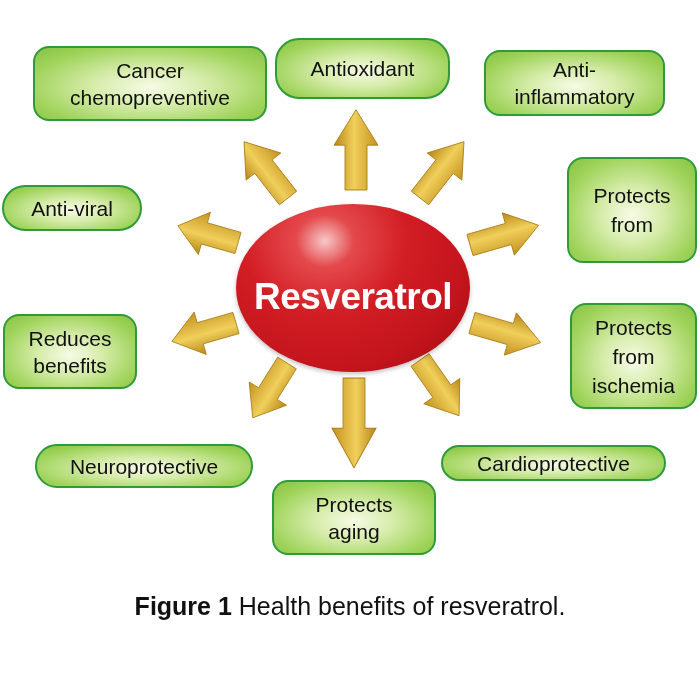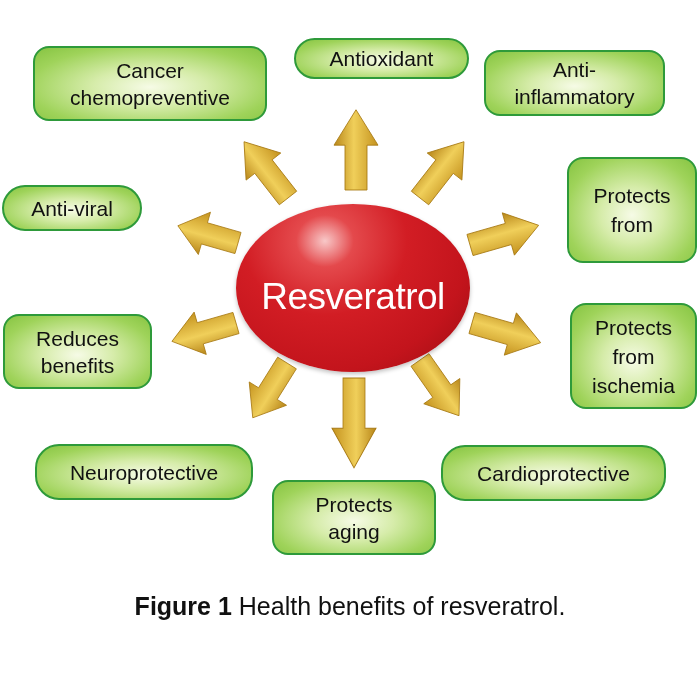--- a/index.html
+++ b/index.html
@@ -13,21 +13,21 @@
   }
   .box.pill { border-radius:24px; }
   .box span { display:block; }
   svg.arrows { position:absolute; left:0; top:0; }
   .ellipse {
     position:absolute; left:236px; top:204px; width:234px; height:168px; border-radius:50%;
     background: radial-gradient(ellipse at 38% 22%, #f8c8c8 0%, #e4494c 14%, #d21d24 40%, #c3141c 70%, #9a0d12 100%);
     box-shadow: 0 2px 4px rgba(0,0,0,0.25);
     display:flex; align-items:center; justify-content:center;
   }
-  .ellipse-title { color:#ffffff; font-weight:normal; font-size:37px; letter-spacing:-0.5px; margin-top:18px; }
+  .ellipse-title { color:#ffffff; font-weight:bold; font-size:37px; letter-spacing:-0.5px; margin-top:18px; }
   .caption { position:absolute; left:0; width:700px; top:592px; text-align:center; font-size:25px; color:#111; }
   .caption b { font-weight:bold;margin-top:8px; }
 </style>
 </head>
 <body>
 
 <svg class="arrows" width="700" height="700">
   <defs>
     <linearGradient id="gold" x1="0" y1="0" x2="1" y2="0">
       <stop offset="0" stop-color="#b8861a"></stop>
@@ -72,58 +72,58 @@
 
 <div class="ellipse">
   <span class="ellipse-title">Resveratrol</span>
 </div>
 
 <div class="box" style="left:33px;top:46px;width:234px;height:75px;">
   <span>Cancer</span>
   <span>chemopreventive</span>
 </div>
 
-<div class="box pill" style="left:294px;top:38px;width:175px;height:41px;">
+<div class="box pill" style="left:275px;top:38px;width:175px;height:61px;">
   <span>Antioxidant</span>
 </div>
 
 <div class="box" style="left:484px;top:50px;width:181px;height:66px;">
   <span>Anti-</span>
   <span>inflammatory</span>
 </div>
 
 <div class="box pill" style="left:2px;top:185px;width:140px;height:46px;">
   <span>Anti-viral</span>
 </div>
 
 <div class="box" style="left:567px;top:157px;width:130px;height:106px;line-height:29px;">
   <span>Protects</span>
   <span>from</span>
 </div>
 
-<div class="box" style="left:3px;top:314px;width:149px;height:75px;">
+<div class="box" style="left:3px;top:314px;width:134px;height:75px;">
   <span>Reduces</span>
   <span>benefits</span>
 </div>
 
 <div class="box" style="left:570px;top:303px;width:127px;height:106px;line-height:29px;">
   <span>Protects</span>
   <span>from</span>
   <span>ischemia</span>
 </div>
 
-<div class="box pill" style="left:35px;top:444px;width:218px;height:56px;">
+<div class="box pill" style="left:35px;top:444px;width:218px;height:44px;">
   <span>Neuroprotective</span>
 </div>
 
 <div class="box" style="left:272px;top:480px;width:164px;height:75px;">
   <span>Protects</span>
   <span>aging</span>
 </div>
 
-<div class="box pill" style="left:441px;top:445px;width:225px;height:56px;text-align:right;">
+<div class="box pill" style="left:441px;top:445px;width:225px;height:36px;text-align:right;">
   <span>Cardioprotective</span>
 </div>
 
 <div class="caption">
   <b>Figure 1</b>
   <span>Health benefits of resveratrol.</span>
 </div>
 
 </body></html>

